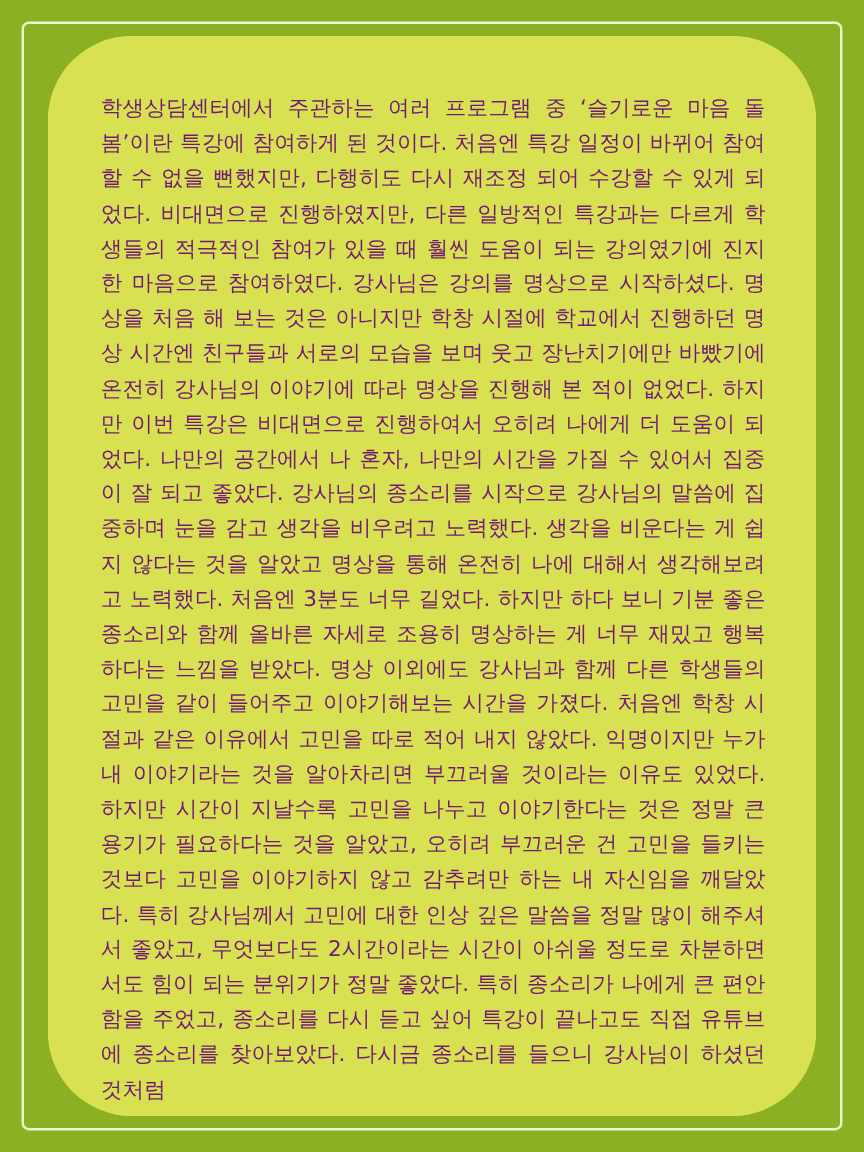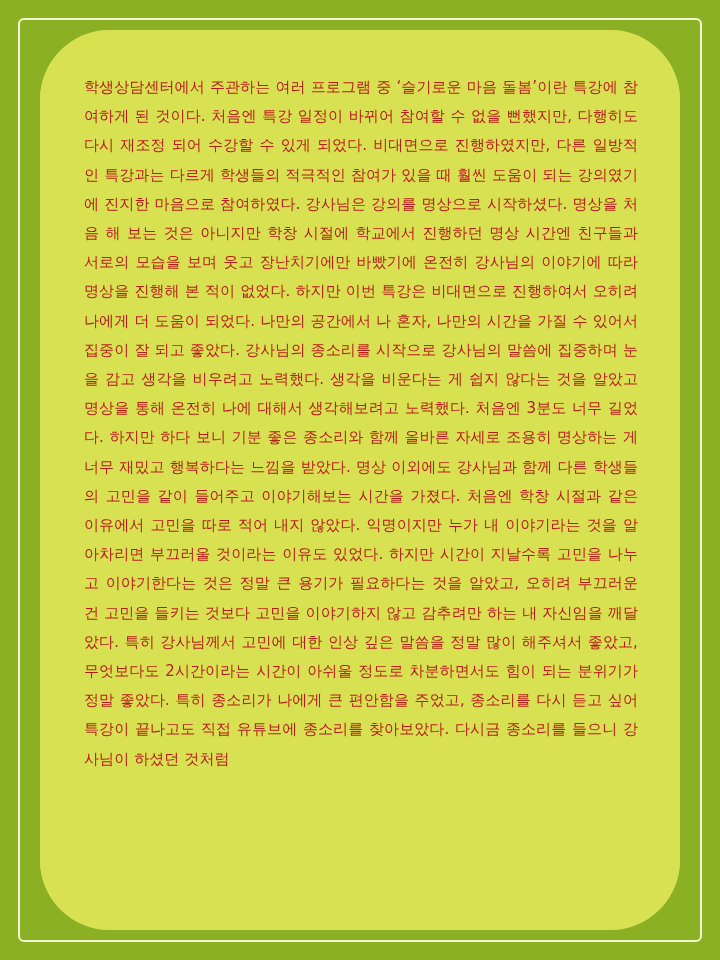--- a/index.html
+++ b/index.html
@@ -50,23 +50,23 @@
     height: 900px;
     border-radius: 70px;
     background: #d8e152;
     overflow: hidden;
   }
   .body-text {
     position: absolute;
     left: 44px;
     top: 28px;
     width: 554px;
-    font-size: 15px;
+    font-size: 18px;
     line-height: 29.2px;
-    color: #b91c1c;
+    color: #701a75;
     text-align: justify;
     text-justify: inter-character;
     word-break: break-all;
     letter-spacing: 0.1px;
     white-space: pre-wrap;
   }
 </style>
 </head>
 <body>
 

